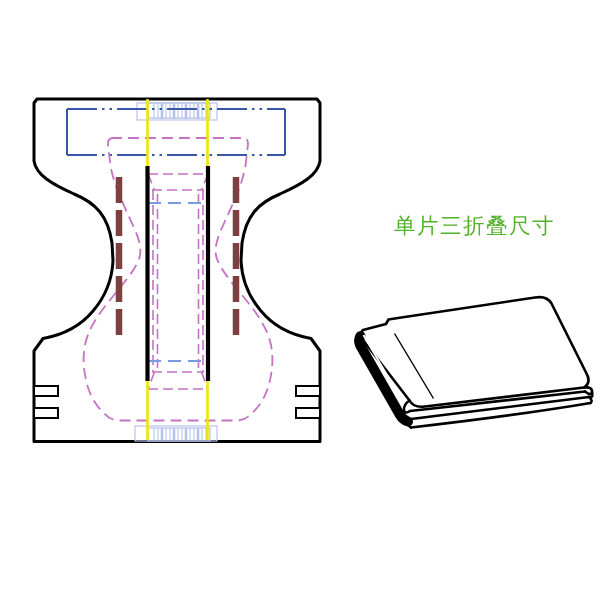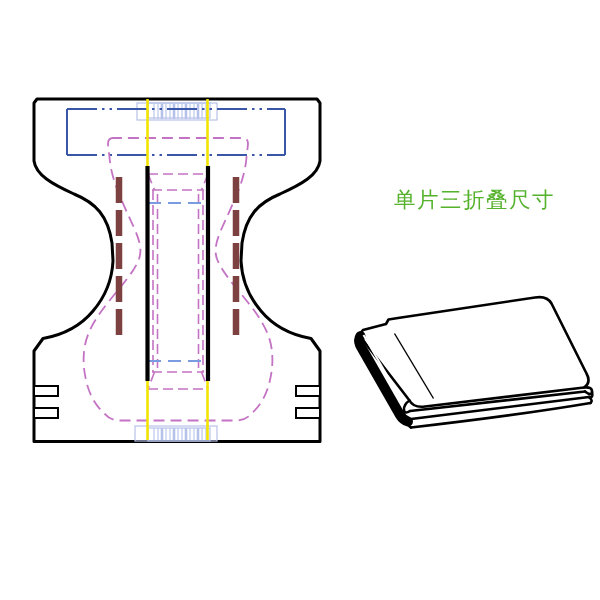--- a/index.html
+++ b/index.html
@@ -27,21 +27,21 @@
   .elastic{stroke:var(--c-maroon,#7d4141);stroke-width:6.5;fill:none;stroke-dasharray:26 7;}
 
   
   .pkg{fill:none;stroke:var(--c-line,#000);stroke-width:2.6;stroke-linecap:round;stroke-linejoin:round;}
   .pkg-face{fill:#fff;}
   .pkg-band{stroke-width:10;}
   .pkg-band-split{stroke:#fff;stroke-width:2;stroke-linecap:butt;}
   .crease{stroke-width:1.4;stroke-linecap:butt;}
 
   .caption{
-    position:absolute;left:394px;top:188px;width:200px;
+    position:absolute;left:394px;top:214px;width:200px;
     font-size:21.5px;letter-spacing:1.5px;line-height:1.2;
     color:var(--c-green,#55b22c);white-space:nowrap;
   }
 </style>
 </head>
 <body>
 
 <div class="stage">
 
   <svg class="drawing" viewBox="0 0 600 600">

